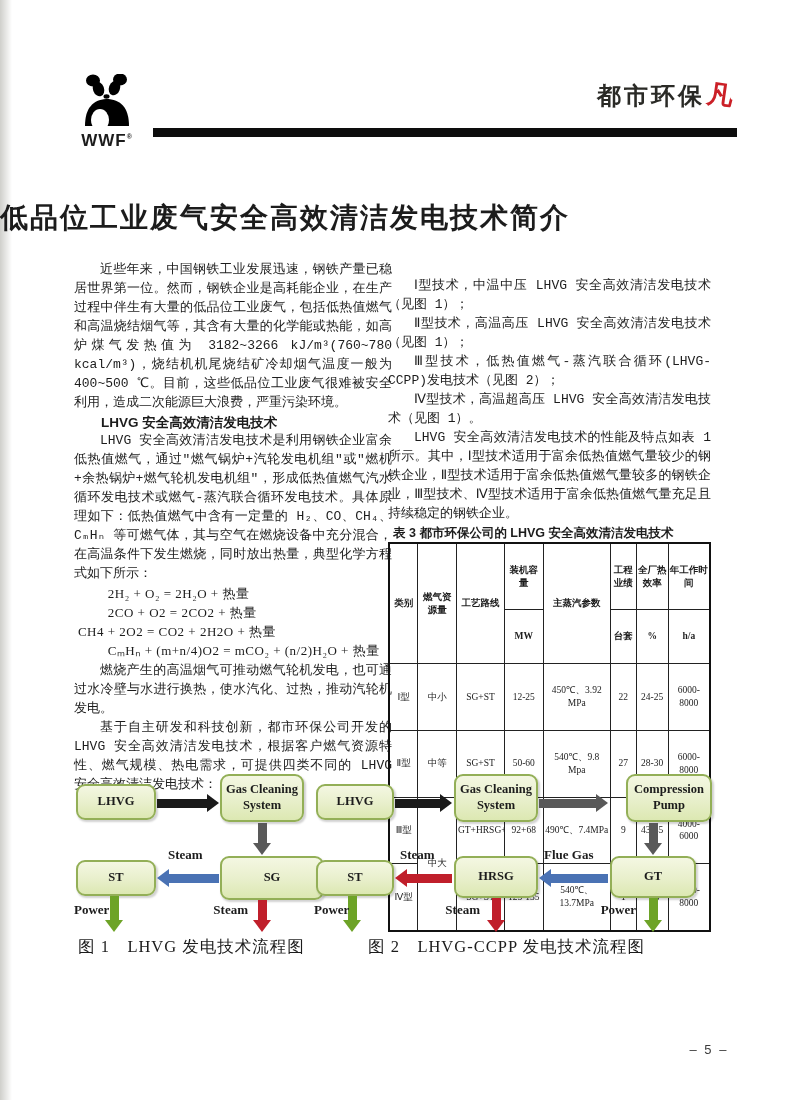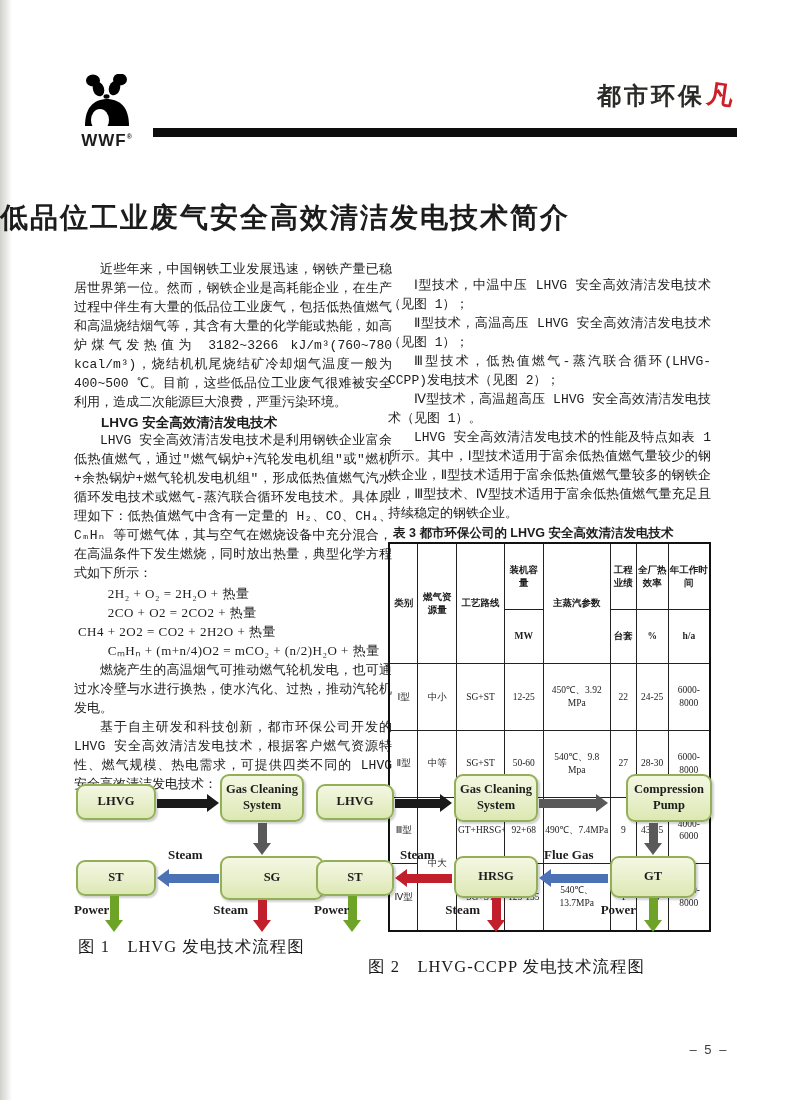--- a/index.html
+++ b/index.html
@@ -68,21 +68,21 @@
        border-top:9px solid transparent;border-bottom:9px solid transparent;}
   .arr-left::before{left:11px;right:0;top:50%;height:9px;margin-top:-4.5px;background:var(--c);}
   .arr-left::after{left:0;top:50%;margin-top:-9px;border-right:12px solid var(--c);
        border-top:9px solid transparent;border-bottom:9px solid transparent;}
   .arr-down::before{top:0;bottom:11px;left:50%;width:9px;margin-left:-4.5px;background:var(--c);}
   .arr-down::after{bottom:0;left:50%;margin-left:-9px;border-top:12px solid var(--c);
        border-left:9px solid transparent;border-right:9px solid transparent;}
   .flow-label{position:absolute;font-weight:bold;font-size:13px;white-space:nowrap;}
   .fig-caption{position:absolute;top:936px;font-size:16.5px;letter-spacing:1px;}
   .cap1{left:78px;}
-  .cap2{left:368px;margin-top:20px;}
+  .cap2{left:368px;}
 
   
   .pagenum{position:absolute;left:664px;top:1042px;width:90px;text-align:center;
        font-size:13px;color:#3c3c3c;letter-spacing:2px;
        font-family:"Liberation Sans",sans-serif;}
 </style>
 </head>
 <body>
 
 <div class="page">

